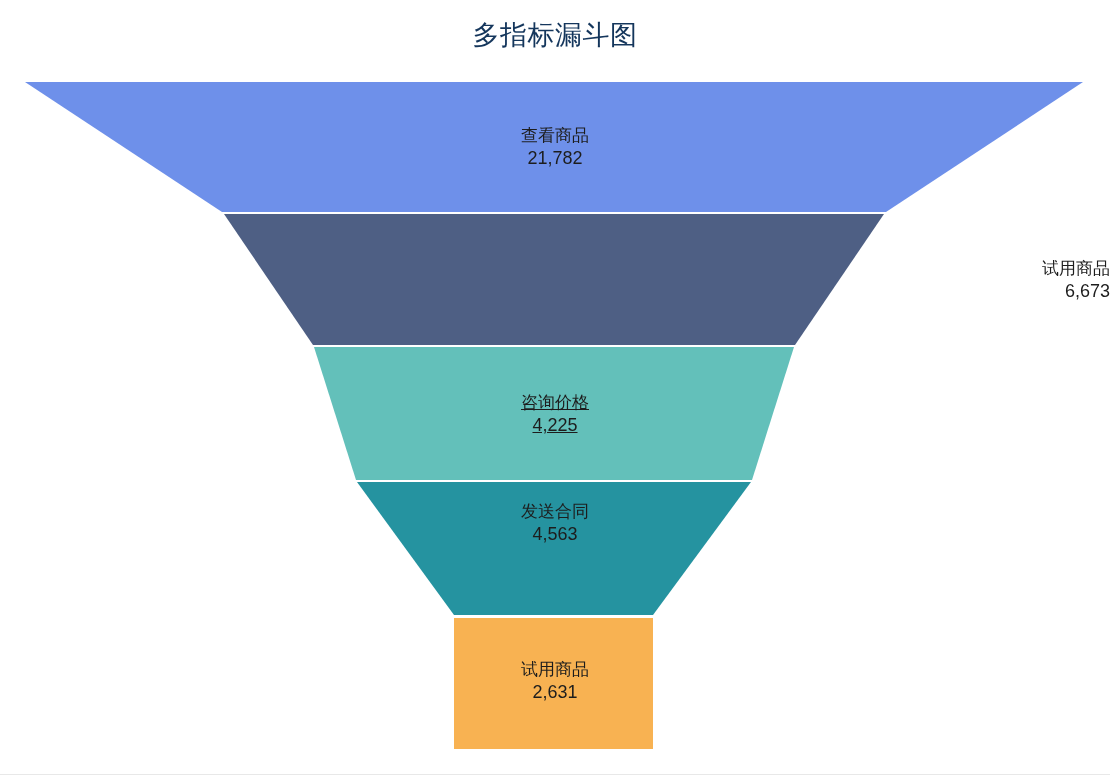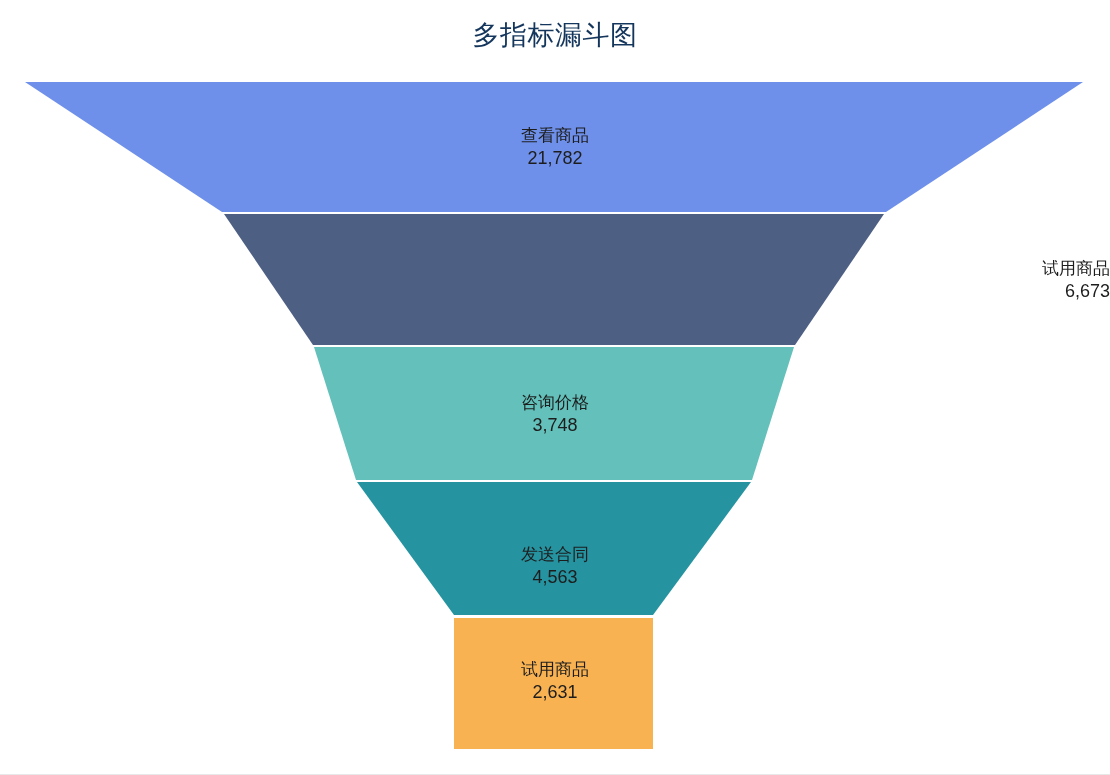--- a/index.html
+++ b/index.html
@@ -73,26 +73,26 @@
   <div class="funnel-label-group" style="left: 0px; width: 1110px; top: 124px; text-align: center; box-sizing: border-box;">
     <div class="funnel-stage-name">查看商品</div>
     <div class="funnel-stage-value">21,782</div>
   </div>
 
   <div class="funnel-label-group" style="left: 0px; width: 1110px; top: 257px; text-align: right; box-sizing: border-box; padding-left: 12px;">
     <div class="funnel-stage-name">试用商品</div>
     <div class="funnel-stage-value">6,673</div>
   </div>
 
-  <div class="funnel-label-group" style="left: 0px; width: 1110px; top: 391px; text-align: center; box-sizing: border-box;">
+  <div class="funnel-label-group" style="left: 0px; width: 1110px; top: 391px; text-align: center; box-sizing: border-box; text-decoration: underline;">
     <div class="funnel-stage-name">咨询价格</div>
-    <div class="funnel-stage-value">3,748</div>
+    <div class="funnel-stage-value">4,225</div>
   </div>
 
-  <div class="funnel-label-group" style="left: 0px; width: 1110px; top: 543px; text-align: center; box-sizing: border-box;">
+  <div class="funnel-label-group" style="left: 0px; width: 1110px; top: 500px; text-align: center; box-sizing: border-box;">
     <div class="funnel-stage-name">发送合同</div>
     <div class="funnel-stage-value">4,563</div>
   </div>
 
   <div class="funnel-label-group" style="left: 0px; width: 1110px; top: 658px; text-align: center; box-sizing: border-box;">
     <div class="funnel-stage-name">试用商品</div>
     <div class="funnel-stage-value">2,631</div>
   </div>
 
 </div>

